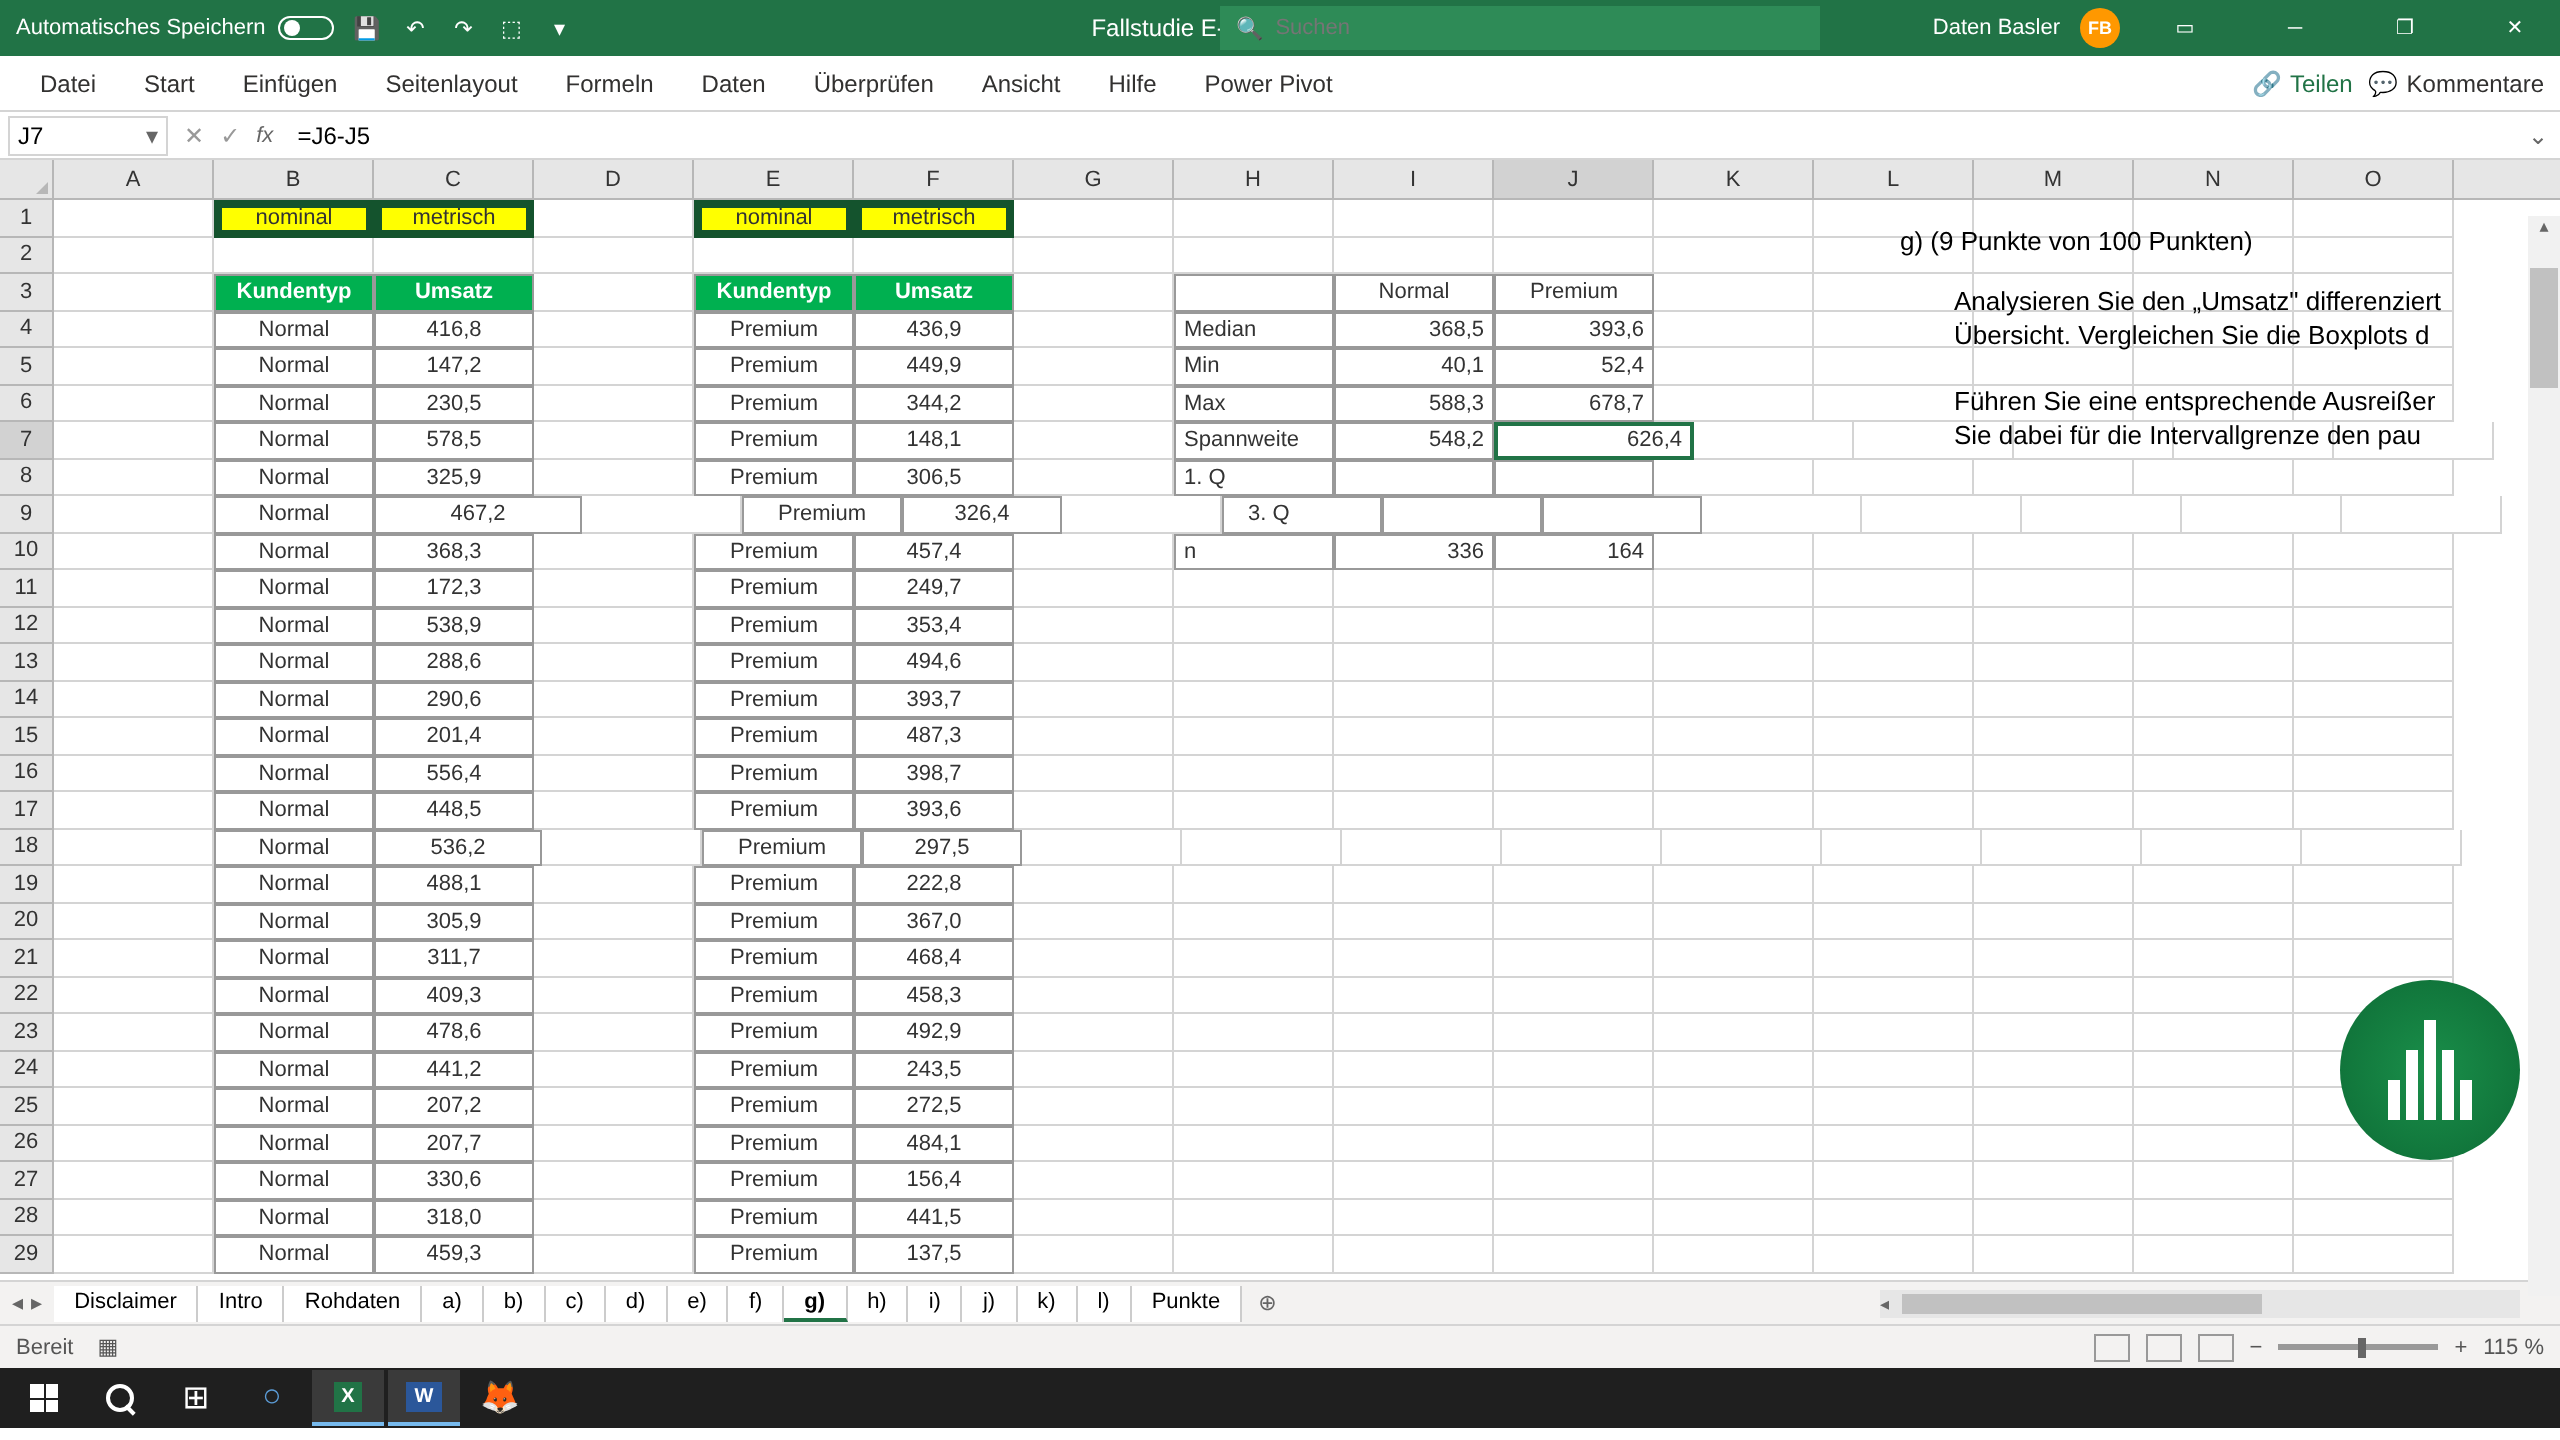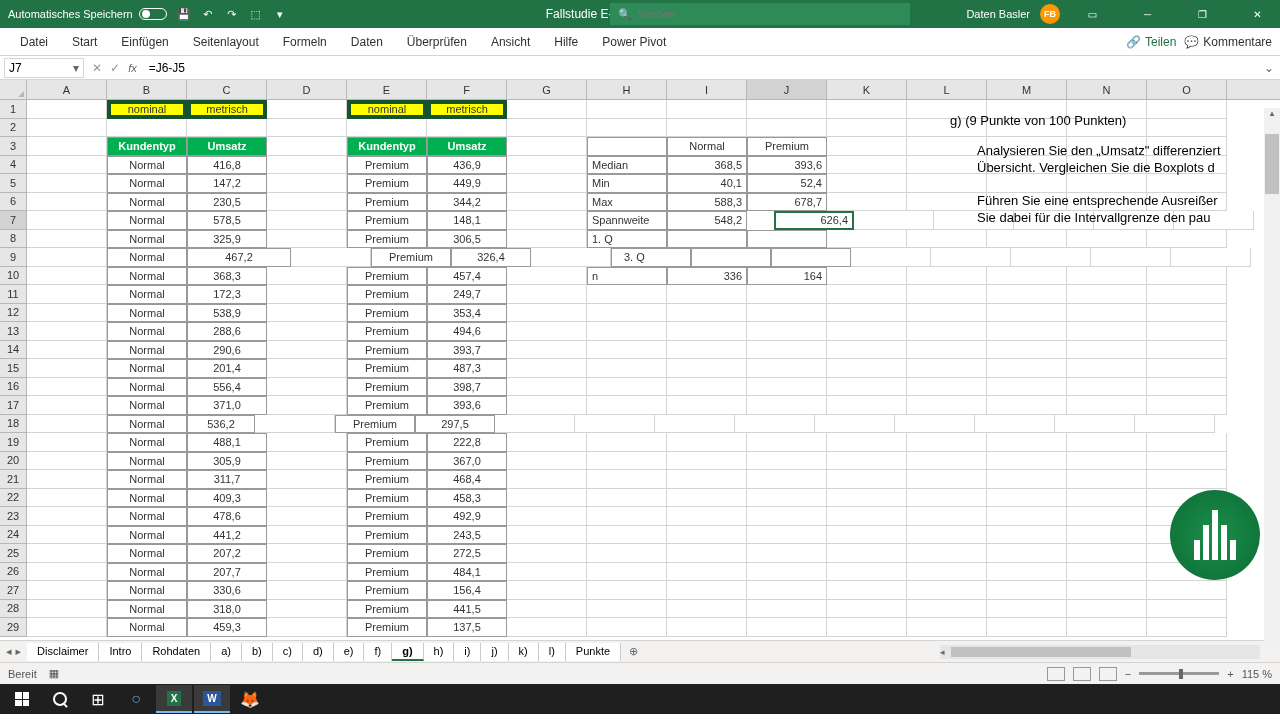--- a/index.html
+++ b/index.html
@@ -277,21 +277,21 @@
         <div class="row-header active">7</div>
         <div class="cell" style="width: 80px;"></div>
         <div class="cell boxed center" style="width: 80px;">Normal</div>
         <div class="cell boxed center" style="width: 80px;">578,5</div>
         <div class="cell" style="width: 80px;"></div>
         <div class="cell boxed center" style="width: 80px;">Premium</div>
         <div class="cell boxed center" style="width: 80px;">148,1</div>
         <div class="cell" style="width: 80px;"></div>
         <div class="cell boxed" style="width: 80px;">Spannweite</div>
         <div class="cell boxed right" style="width: 80px;">548,2</div>
-        <div class="cell boxed right selected" style="width: 80px; margin-left: 27px;">626,4</div>
+        <div class="cell boxed right selected" style="width: 100px;">626,4</div>
         <div class="cell" style="width: 80px;"></div>
         <div class="cell" style="width: 80px;"></div>
         <div class="cell" style="width: 80px;"></div>
         <div class="cell" style="width: 80px;"></div>
         <div class="cell" style="width: 80px;"></div>
       </div>
       <div class="row-container">
         <div class="row-header">8</div>
         <div class="cell" style="width: 80px;"></div>
         <div class="cell boxed center" style="width: 80px;">Normal</div>
@@ -450,39 +450,39 @@
         <div class="cell" style="width: 80px;"></div>
         <div class="cell" style="width: 80px;"></div>
         <div class="cell" style="width: 80px;"></div>
         <div class="cell" style="width: 80px;"></div>
         <div class="cell" style="width: 80px;"></div>
       </div>
       <div class="row-container">
         <div class="row-header">17</div>
         <div class="cell" style="width: 80px;"></div>
         <div class="cell boxed center" style="width: 80px;">Normal</div>
-        <div class="cell boxed center" style="width: 80px;">371,0</div>
+        <div class="cell boxed center" style="width: 80px;">448,5</div>
         <div class="cell" style="width: 80px;"></div>
         <div class="cell boxed center" style="width: 80px;">Premium</div>
         <div class="cell boxed center" style="width: 80px;">393,6</div>
         <div class="cell" style="width: 80px;"></div>
         <div class="cell" style="width: 80px;"></div>
         <div class="cell" style="width: 80px;"></div>
         <div class="cell" style="width: 80px;"></div>
         <div class="cell" style="width: 80px;"></div>
         <div class="cell" style="width: 80px;"></div>
         <div class="cell" style="width: 80px;"></div>
         <div class="cell" style="width: 80px;"></div>
         <div class="cell" style="width: 80px;"></div>
       </div>
       <div class="row-container">
         <div class="row-header">18</div>
         <div class="cell" style="width: 80px;"></div>
         <div class="cell boxed center" style="width: 80px;">Normal</div>
-        <div class="cell boxed center" style="width: 68px;">536,2</div>
+        <div class="cell boxed center" style="width: 84px;">536,2</div>
         <div class="cell" style="width: 80px;"></div>
         <div class="cell boxed center" style="width: 80px;">Premium</div>
         <div class="cell boxed center" style="width: 80px;">297,5</div>
         <div class="cell" style="width: 80px;"></div>
         <div class="cell" style="width: 80px;"></div>
         <div class="cell" style="width: 80px;"></div>
         <div class="cell" style="width: 80px;"></div>
         <div class="cell" style="width: 80px;"></div>
         <div class="cell" style="width: 80px;"></div>
         <div class="cell" style="width: 80px;"></div>

